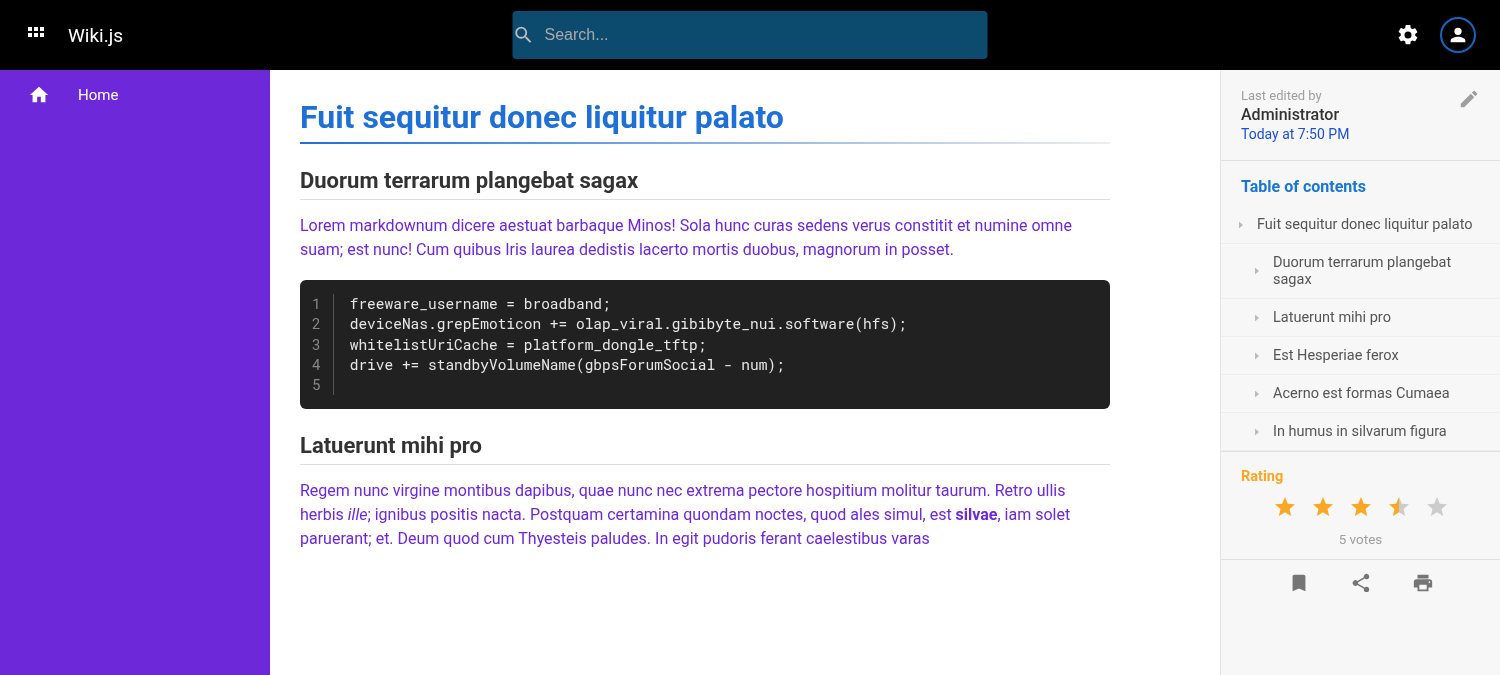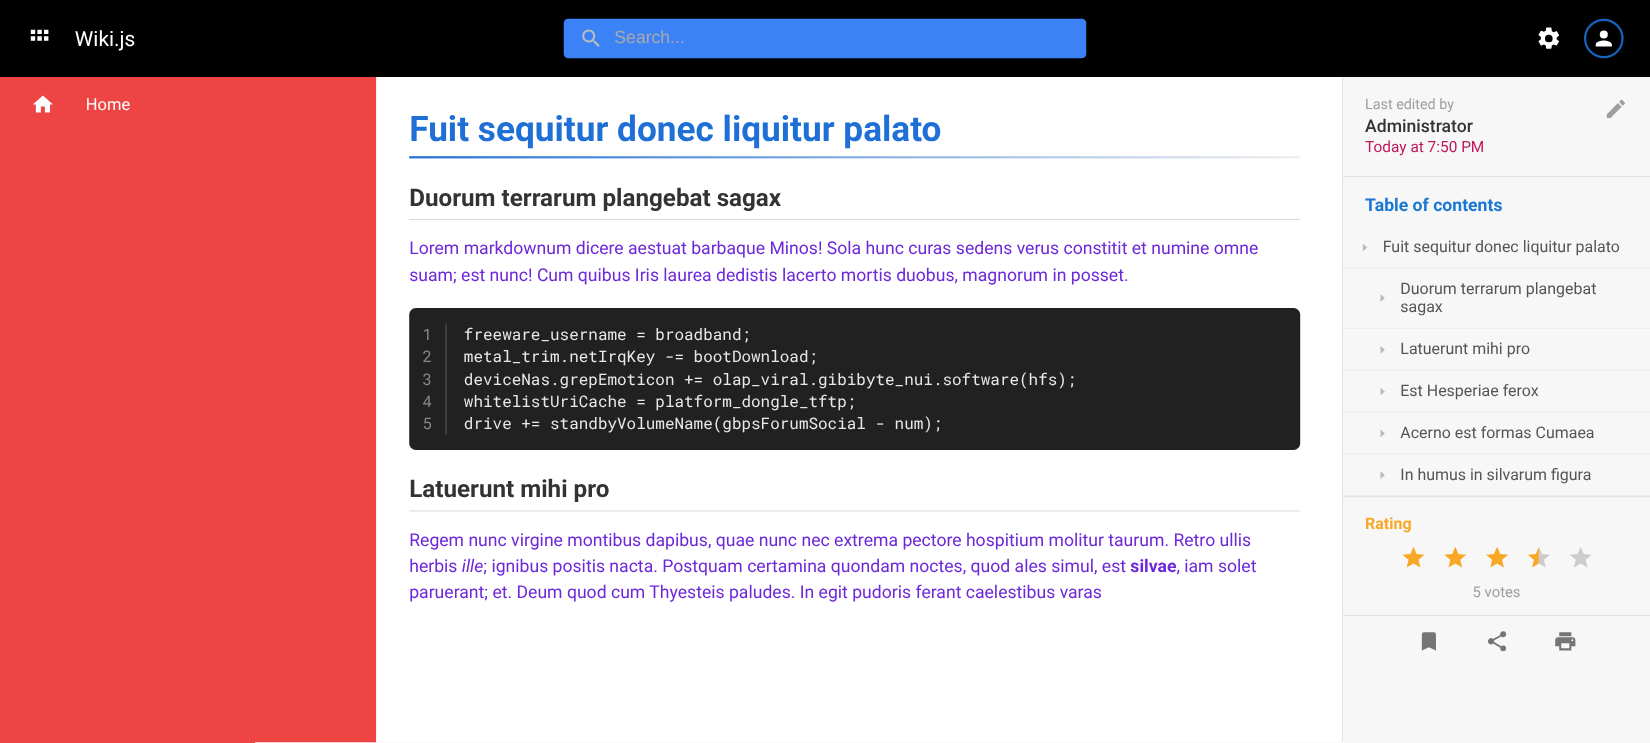--- a/index.html
+++ b/index.html
@@ -22,48 +22,48 @@
 .topbar .brand { font-size: 19px; font-weight: 400; }
 .topbar .search-wrap {
   margin-left: auto;
   margin-right: auto;
   position: absolute;
   left: 50%;
   transform: translateX(-50%);
 }
 .topbar .search {
   width: 475px;
-  height: 36px;
-  background: #3b82f6;
+  height: 48px;
+  background: #0c4a6e;
   border-radius: 4px;
   display: flex;
   align-items: center;
-  padding: 0 14px;
+  padding: 0 0;
   color: #bdbdbd;
 }
 .topbar .search svg { width: 22px; height: 22px; margin-right: 10px; fill: #bdbdbd; }
 .topbar .search input {
   background: transparent; border: none; outline: none;
   color: #fff; font-size: 16px; flex: 1;
 }
 .topbar .search input::placeholder { color: #aaa; }
 .topbar .right { margin-left: auto; display: flex; align-items: center; gap: 20px; }
 .topbar .right svg { width: 24px; height: 24px; fill: #fff; cursor: pointer; }
 .topbar .avatar {
   width: 36px; height: 36px; border-radius: 50%;
   border: 2px solid #1565c0;
   display: flex; align-items: center; justify-content: center;
   cursor: pointer;
 }
 .topbar .avatar svg { width: 22px; height: 22px; fill: #fff; }
 
 .layout { display: flex; height: calc(675px - 70px); }
 .sidebar {
-  width: 342px;
-  background: #ef4444;
+  width: 270px;
+  background: #6d28d9;
   color: #fff;
 }
 .sidebar .item {
   display: flex; align-items: center;
   padding: 14px 28px;
   cursor: pointer;
   font-size: 15px;
 }
 .sidebar .item svg { width: 22px; height: 22px; fill: #fff; margin-right: 28px; }
 
@@ -136,21 +136,21 @@
   overflow-y: auto;
 }
 .meta {
   padding: 18px 20px;
   display: flex;
   align-items: flex-start;
   gap: 28px;
 }
 .meta .txt .lbl { font-size: 13px; color: #9e9e9e; }
 .meta .txt .author { font-size: 16px; color: #333; font-weight: 500; margin: 2px 0; }
-.meta .txt .date { font-size: 14px; color: #be185d; }
+.meta .txt .date { font-size: 14px; color: #1d4ed8; }
 .meta svg { width: 22px; height: 22px; fill: #9e9e9e; margin-left: auto; cursor: pointer; }
 
 .toc { border-top: 1px solid #e0e0e0; }
 .toc .caption {
   font-size: 16px; font-weight: 700;
   color: #1976d2;
   padding: 16px 20px 10px;
 }
 .toc .toc-item {
   display: flex; align-items: center;
@@ -229,21 +229,21 @@
         <h2 class="sub">Duorum terrarum plangebat sagax</h2>
         <p>Lorem markdownum dicere aestuat barbaque Minos! Sola hunc curas sedens verus constitit et numine omne suam; est nunc! Cum quibus Iris laurea dedistis lacerto mortis duobus, magnorum in posset.</p>
         <div class="codeblock">
           <div class="gutter" id="code-gutter">
               <div>1</div>
               <div>2</div>
               <div>3</div>
               <div>4</div>
               <div>5</div>
             </div>
-          <div class="code" id="code-lines"><div>freeware_username = broadband;</div><div>metal_trim.netIrqKey -= bootDownload;</div><div>deviceNas.grepEmoticon += olap_viral.gibibyte_nui.software(hfs);</div><div>whitelistUriCache = platform_dongle_tftp;</div><div>drive += standbyVolumeName(gbpsForumSocial - num);</div></div>
+          <div class="code" id="code-lines"><div>freeware_username = broadband;</div><div>deviceNas.grepEmoticon += olap_viral.gibibyte_nui.software(hfs);</div><div>whitelistUriCache = platform_dongle_tftp;</div><div>drive += standbyVolumeName(gbpsForumSocial - num);</div></div>
         </div>
         <h2 class="sub">Latuerunt mihi pro</h2>
         <p>
           <span>Regem nunc virgine montibus dapibus, quae nunc nec extrema pectore hospitium molitur taurum. Retro ullis herbis </span><em>ille</em><span>; ignibus positis nacta. Postquam certamina quondam noctes, quod ales simul, est </span><strong>silvae</strong><span>, iam solet paruerant; et. Deum quod cum Thyesteis paludes. In egit pudoris ferant caelestibus varas</span>
         </p>
       </div>
     </div>
 
     <div class="rightcol">
       <div class="meta">

